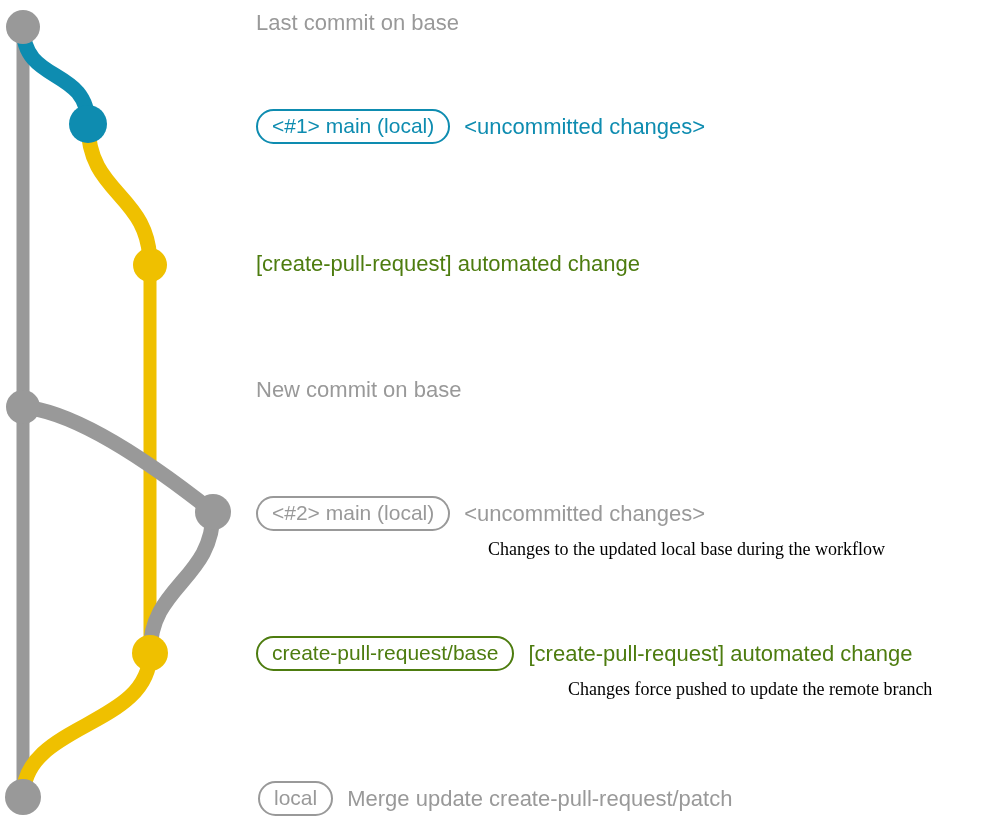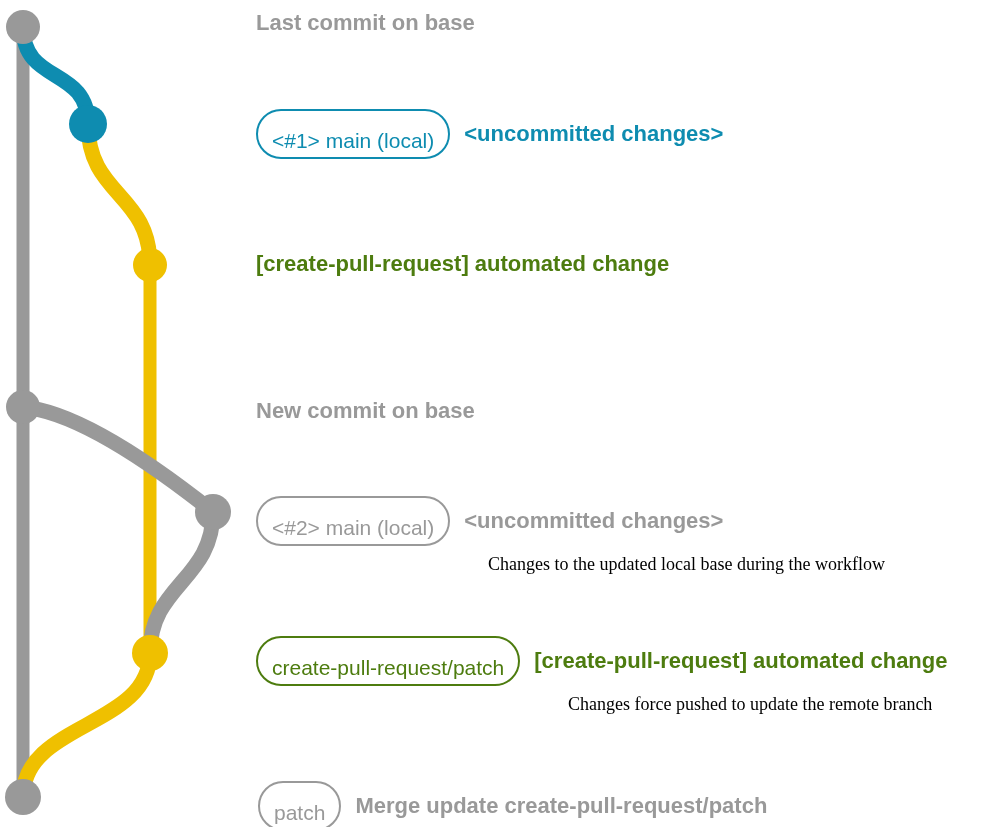--- a/index.html
+++ b/index.html
@@ -46,33 +46,32 @@
   }
 
   
   .pill {
     display: inline-flex;
     align-items: center;
     justify-content: center;
     box-sizing: border-box;
     border: 2px solid currentColor;
     border-radius: 999px;
-    padding: 19px 14px 6px 14px;
+    padding: 4px 14px 6px 14px;
     font-size: 21px;
     line-height: 1;
     font-family: "Liberation Sans", sans-serif;
     background: transparent;
   }
 
   .subject {
     font-size: 22px;
     line-height: 1;
     white-space: nowrap;
     font-family: "Liberation Sans", sans-serif;
-    font-weight: bold;
   }
 
   .desc {
     font-family: "Liberation Serif", serif;
     font-size: 18px;
     line-height: 1;
     color: #000000;
     white-space: nowrap;
     margin-top: 9px;
   }
@@ -135,45 +134,45 @@
       <span class="subject c-blue">&lt;uncommitted changes&gt;</span>
     </div>
   </div>
 
   <div class="row" style="left:256px; top:253px; flex-direction:column;">
     <div class="row-line">
       <span class="subject c-yellow">[create-pull-request] automated change</span>
     </div>
   </div>
 
-  <div class="row" style="left:256px; top:400px; flex-direction:column;justify-content:flex-end;">
+  <div class="row" style="left:256px; top:379px; flex-direction:column;justify-content:flex-end;">
     <div class="row-line">
       <span class="subject c-gray">New commit on base</span>
     </div>
   </div>
 
   <div class="row" style="left:256px; top:496px; flex-direction:column;">
     <div class="row-line">
       <span class="pill c-gray">&lt;#2&gt; main (local)</span>
       <span class="gap"></span>
       <span class="subject c-gray">&lt;uncommitted changes&gt;</span>
     </div>
     <div class="desc indent-c">Changes to the updated local base during the workflow</div>
   </div>
 
   <div class="row" style="left:256px; top:636px; flex-direction:column;">
     <div class="row-line">
-      <span class="pill c-yellow">create-pull-request/patch</span>
+      <span class="pill c-yellow">create-pull-request/base</span>
       <span class="gap"></span>
       <span class="subject c-yellow">[create-pull-request] automated change</span>
     </div>
     <div class="desc indent-d">Changes force pushed to update the remote branch</div>
   </div>
 
   <div class="row" style="left:258px; top:781px; flex-direction:column;">
     <div class="row-line">
-      <span class="pill c-gray">patch</span>
+      <span class="pill c-gray">local</span>
       <span class="gap"></span>
       <span class="subject c-gray">Merge update create-pull-request/patch</span>
     </div>
   </div>
 
 </div>
 
 </body></html>

